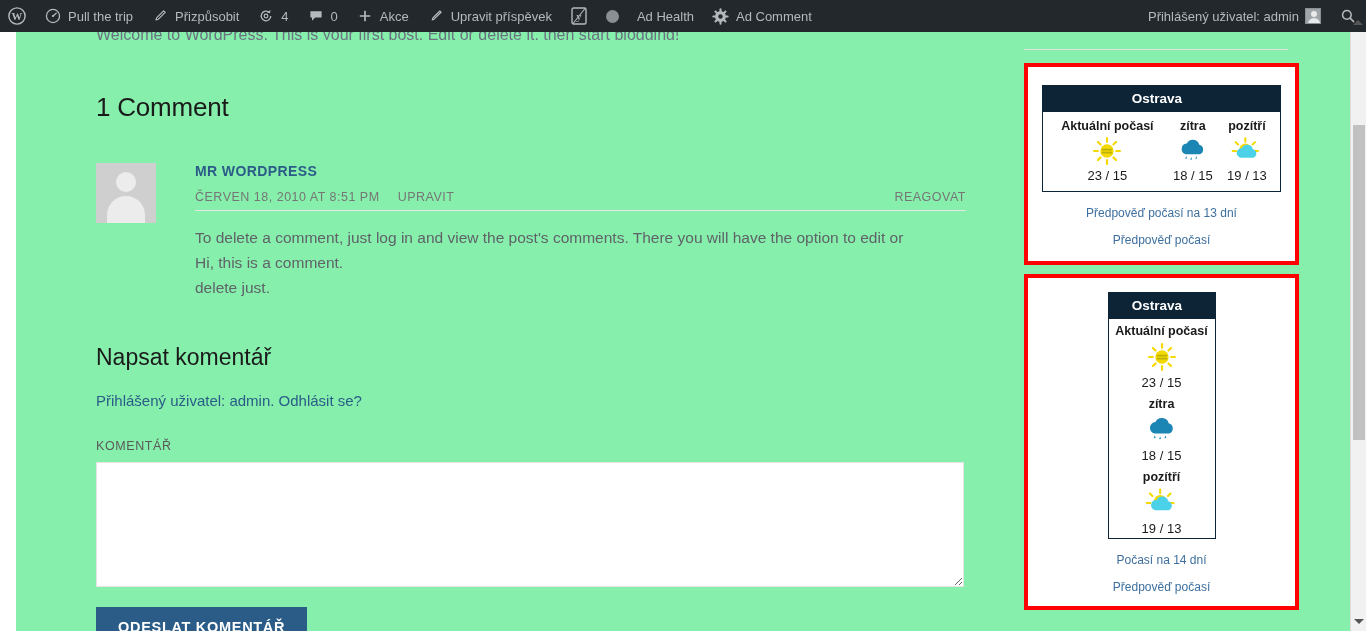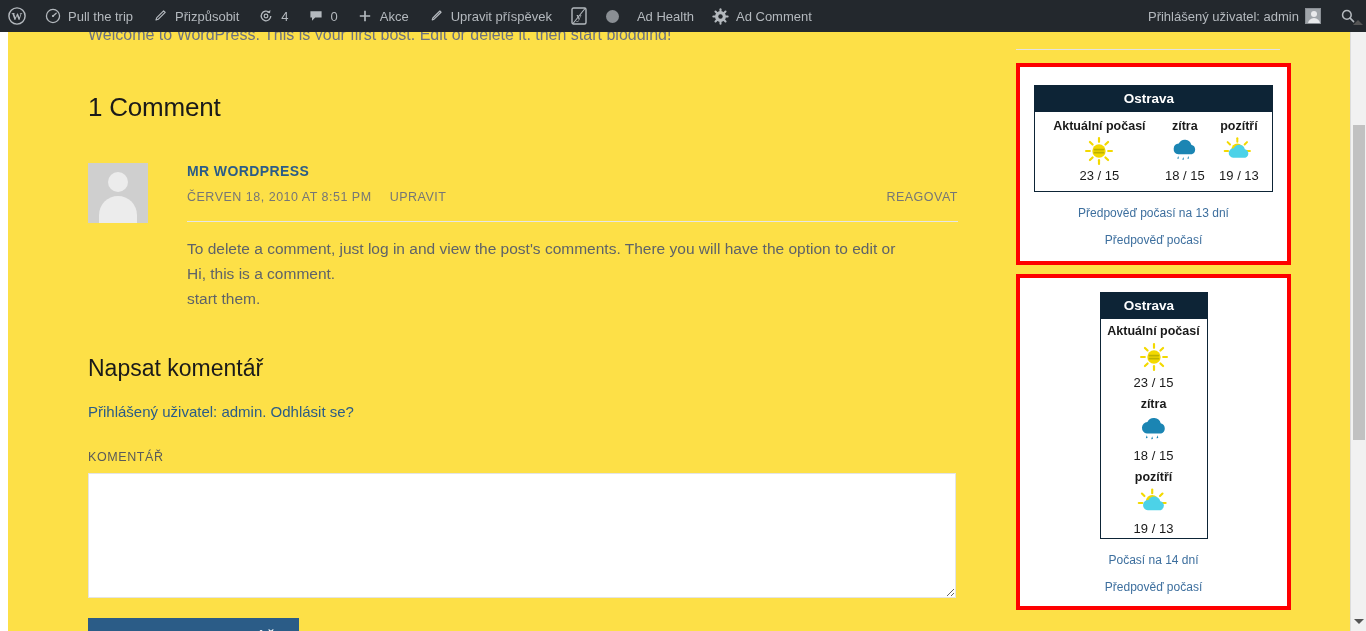--- a/index.html
+++ b/index.html
@@ -44,23 +44,23 @@
     width: 6px; height: 6px; border-radius: 50%; background: #e9eaec;
   }
   .ab-avatar::after {
     content: ""; position: absolute; left: 2px; top: 9px;
     width: 12px; height: 9px; border-radius: 6px 6px 0 0; background: #e9eaec;
   }
   .dot-gray { width: 13px; height: 13px; border-radius: 50%; background: #8a8f94; display: inline-block; }
 
   
   #page {
-    position: absolute; top: 32px; left: 8px;
+    position: absolute; top: 32px; left: 16px;
     width: 1350px; height: 599px;
-    background: #fde047;
+    background: #86efac;
     overflow: hidden;
   }
 
   
   #main {
     position: absolute; left: 80px; top: 0; width: 870px;
   }
   .post-excerpt {
     color: #6b7280; font-size: 16px; line-height: 26px;
     margin: -10px 0 0 0; height: 18px; overflow: hidden;
@@ -82,21 +82,21 @@
     content: ""; position: absolute; left: 11px; top: 33px;
     width: 38px; height: 32px; border-radius: 19px 19px 0 0; background: #ececec;
   }
   .comment-body { flex: 1 1 auto; margin-left: 26px; }
   .comment-author {
     font-size: 14px; font-weight: 700; color: #2b5c87;
     letter-spacing: 0.4px; text-transform: uppercase;
   }
   .comment-meta-row {
     display: flex; align-items: baseline;
-    margin-top: 11px; padding-bottom: 17px;
+    margin-top: 11px; padding-bottom: 6px;
     border-bottom: 1px solid #e6e6e6;
   }
   .comment-meta {
     font-size: 12.5px; color: #767676; letter-spacing: 0.5px; text-transform: uppercase;
   }
   .meta-edit { margin-left: 18px; color: #767676; cursor: pointer; }
   .meta-reply { margin-left: auto; color: #767676; font-size: 12.5px; letter-spacing: 0.5px; text-transform: uppercase; cursor: pointer; }
   .comment-text { font-size: 15.5px; color: #5f6368; line-height: 25px; margin-top: 14px; }
 
   .reply-title {
@@ -337,21 +337,21 @@
       <div class="comment-body">
         <div class="comment-author">MR WORDPRESS</div>
         <div class="comment-meta-row">
           <span class="comment-meta">ČERVEN 18, 2010 AT 8:51 PM</span>
           <span class="comment-meta meta-edit">UPRAVIT</span>
           <span class="meta-reply">REAGOVAT</span>
         </div>
         <div class="comment-text">
           <div>To delete a comment, just log in and view the post's comments. There you will have the option to edit or</div>
           <div>Hi, this is a comment.</div>
-          <div>start them.</div>
+          <div>delete just.</div>
         </div>
       </div>
     </div>
 
     <h3 class="reply-title">Napsat komentář</h3>
 
     <div class="logged-in">Přihlášený uživatel: admin. Odhlásit se?</div>
 
     <div class="field-label">KOMENTÁŘ</div>
 

